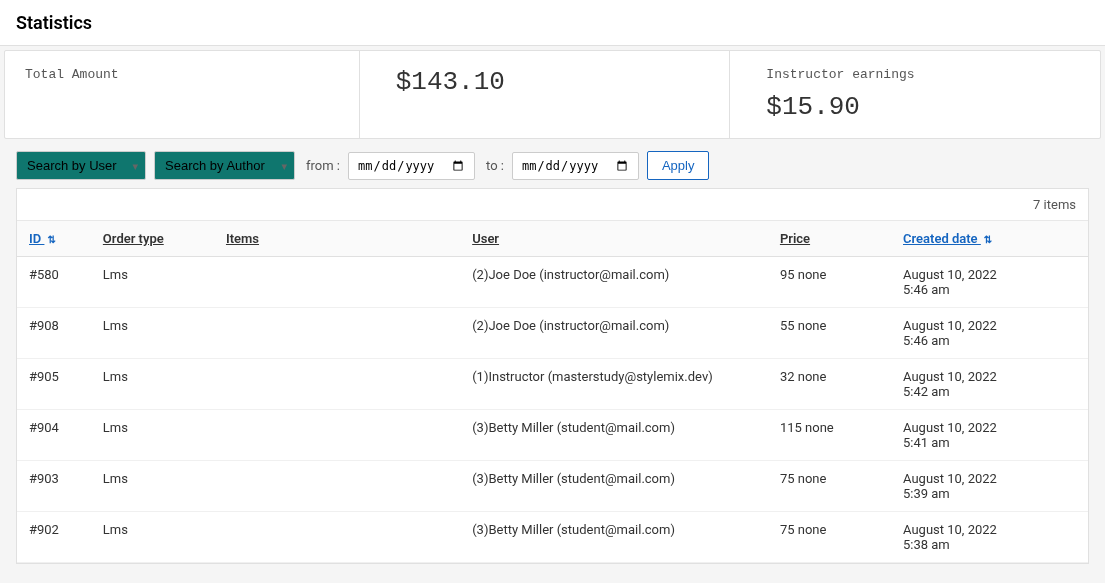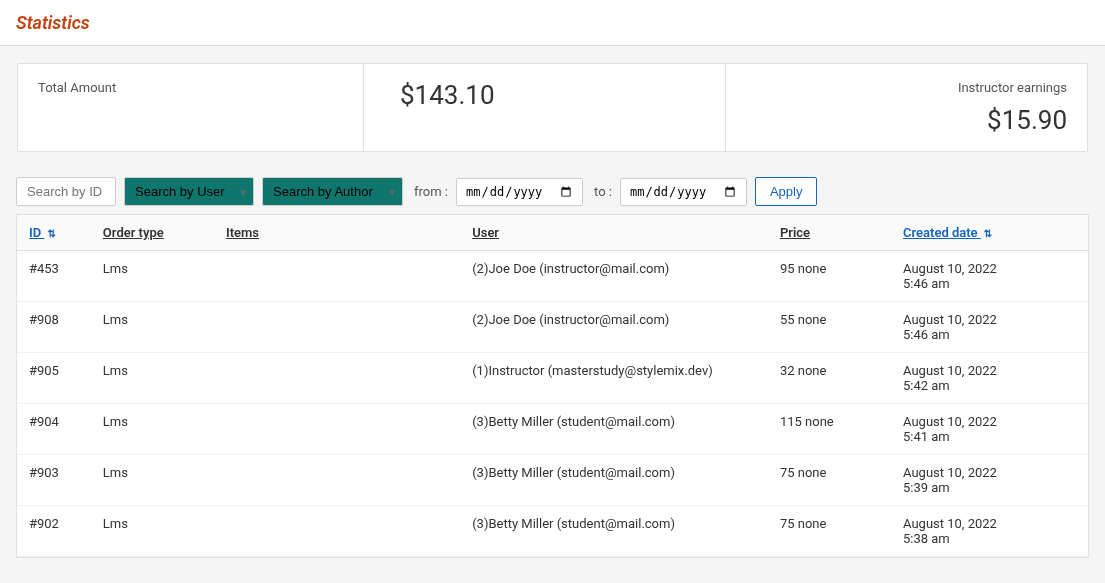--- a/index.html
+++ b/index.html
@@ -2,27 +2,27 @@
 <html><head>
   <meta charset="utf-8">
   <style>
     * { box-sizing: border-box; margin: 0; padding: 0; }
     body { font-family: -apple-system, BlinkMacSystemFont, 'Segoe UI', Roboto, sans-serif; font-size: 13px; background: #f5f5f5; color: #333; }
 
     .page-wrapper { width: 1105px; min-height: 583px; background: #f5f5f5; }
 
     
     .page-header { display: flex; align-items: center; justify-content: space-between; padding: 12px 16px; background: #fff; border-bottom: 1px solid #e0e0e0; }
-    .page-title { font-size: 18px; font-weight: 600; color: #c2410c; font-style: italic; }
+    .page-title { font-size: 18px; font-weight: 600; color: #000000; }
     .create-payout-btn { background: #1565c0; color: #fff; border: none; padding: 10px 18px; font-size: 13px; font-weight: 600; letter-spacing: 0.5px; cursor: pointer; text-transform: uppercase; border-radius: 2px; }
 
     
-    .stats-row { display: flex; gap: 16px; margin: 17px; background: #fff; border: 1px solid #e0e0e0; border-radius: 2px; }
+    .stats-row { display: flex; gap: 16px; margin: 4px; background: #fff; border: 1px solid #e0e0e0; border-radius: 2px; font-family: Liberation Mono, monospace; }
     .stat-card { flex: 1; padding: 16px 20px; border-right: 1px solid #e0e0e0; }
-    .stat-card:last-child { border-right: none; text-align: right; }
+    .stat-card:last-child { border-right: none; }
     .stat-label { font-size: 13px; color: #555; margin-bottom: 10px; }
     .stat-value { font-size: 26px; font-weight: 400; color: #333; }
 
     
     .filters-row { display: flex; align-items: center; gap: 8px; padding: 8px 16px; background: #f5f5f5; }
     .search-id-input { border: 1px solid #ccc; padding: 6px 10px; font-size: 13px; border-radius: 2px; width: 100px; background: #fff; }
     .select-dropdown { border: 1px solid #ccc; padding: 6px 10px; font-size: 13px; border-radius: 2px; background: #0f766e; cursor: pointer; appearance: none; -webkit-appearance: none; padding-right: 28px; position: relative; }
     .select-wrapper { position: relative; display: inline-block; }
     .select-wrapper::after { content: '▾'; position: absolute; right: 8px; top: 50%; transform: translateY(-50%); pointer-events: none; font-size: 11px; color: #666; }
     .date-label { font-size: 13px; color: #555; margin-left: 3px; }
@@ -69,53 +69,53 @@
       <div class="stat-card">
         <div class="stat-value">$143.10</div>
       </div>
       <div class="stat-card">
         <div class="stat-label">Instructor earnings</div>
         <div class="stat-value">$15.90</div>
       </div>
     </div>
 
   <div class="filters-row">
-    <input type="text" class="search-id-input" placeholder="Search by ID" style="">
     <div class="select-wrapper">
       <select class="select-dropdown">
         <option>Search by User</option>
       </select>
     </div>
     <div class="select-wrapper">
       <select class="select-dropdown">
         <option>Search by Author</option>
       </select>
     </div>
     <span class="date-label">from :</span>
     <input type="date" class="date-input" style="">
     <span class="date-label">to :</span>
     <input type="date" class="date-input" style="">
     <button class="apply-btn">Apply</button>
   </div>
 
   <div class="table-wrapper">
+    <div class="items-count">7 items</div>
     <table>
       <thead>
         <tr>
           <th class="col-id th-id">ID <span class="sort-icon sort-active">⇅</span></th>
           <th class="col-ordertype">Order type</th>
           <th class="col-items">Items</th>
           <th class="col-user">User</th>
           <th class="col-price">Price</th>
           <th class="col-date th-date">Created date <span class="sort-icon sort-active">⇅</span></th>
         </tr>
       </thead>
       <tbody id="table-body">
       <tr>
-      <td class="col-id">#453</td>
+      <td class="col-id">#580</td>
       <td class="col-ordertype">Lms</td>
       <td class="col-items"></td>
       <td class="col-user">(2)Joe Doe <strong class="user-email">(instructor@mail.com)</strong></td>
       <td class="col-price">95 none</td>
       <td class="col-date">
               <span class="date-line">August 10, 2022</span>
               <span class="date-line">5:46 am</span>
             </td>
     </tr>
           <tr>

